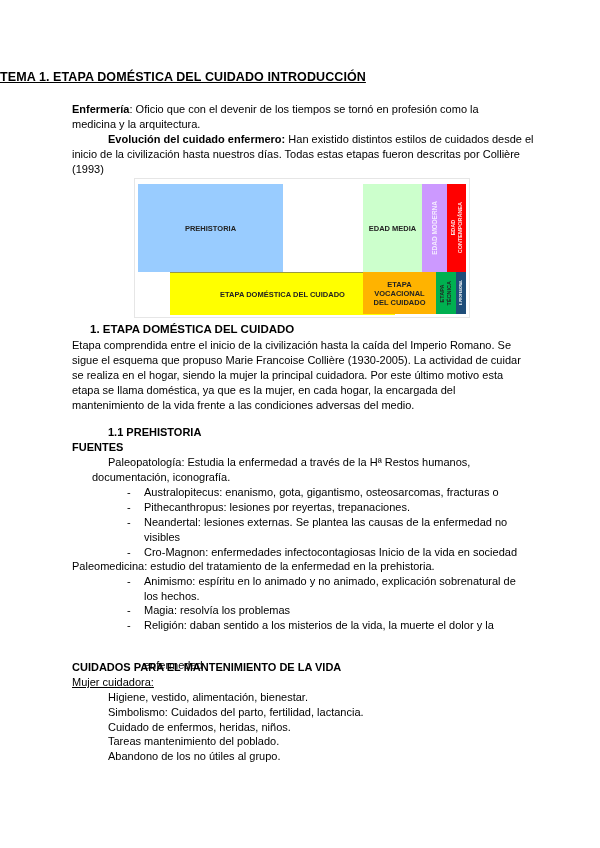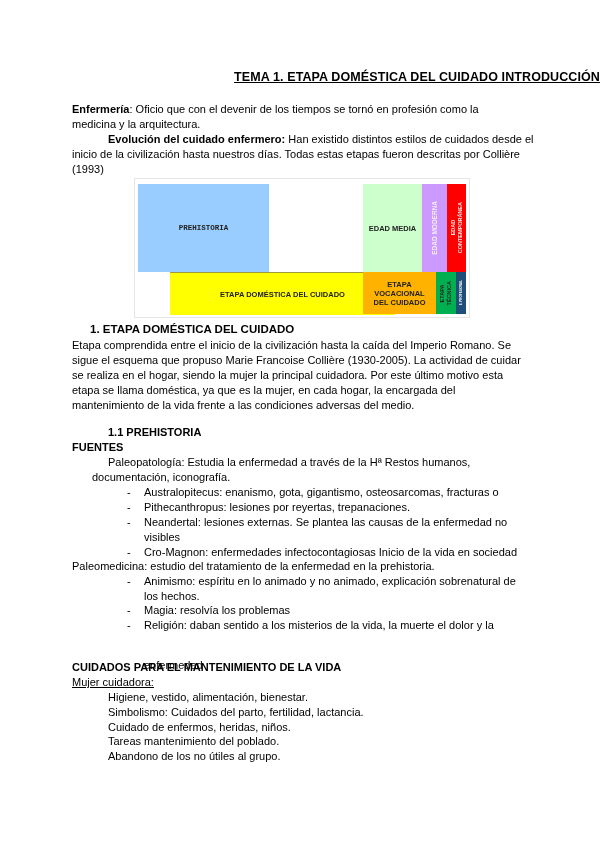--- a/index.html
+++ b/index.html
@@ -1,19 +1,19 @@
 <!DOCTYPE html>
 <html><head>
 <meta charset="utf-8">
 <style>
   html, body { margin:0; padding:0; background:#ffffff; }
   body { width:600px; height:848px; position:relative; overflow:hidden;
          font-family:"Liberation Sans", sans-serif; color:#000; }
   .abs { position:absolute; }
-  .title { left:0; width:600px; top:70px; text-align:right; font-weight:bold;
+  .title { left:0; width:600px; top:70px; text-align:left; font-weight:bold;
            font-size:12.5px; text-decoration:underline; letter-spacing:0.1px; }
   .b { font-weight:bold; }
   .u { text-decoration:underline; }
   .line { position:absolute; font-size:11px; line-height:15px; white-space:nowrap; }
   .dash { position:absolute; font-size:11px; line-height:15px; }
   
   .diagram { left:134px; top:178px; width:334px; height:138px; border:1px solid #e6e6e6; background:#fff; }
   .cell { position:absolute; display:flex; align-items:center; justify-content:center;
           text-align:center; font-weight:bold; font-size:7.5px; line-height:9px; color:#222; }
   .vert { writing-mode:vertical-rl; transform:rotate(180deg); }
@@ -24,21 +24,21 @@
 <div class="abs title">TEMA 1. ETAPA DOMÉSTICA DEL CUIDADO INTRODUCCIÓN</div>
 
 <div class="line" style="left:72px; top:102px;"><span class="b">Enfermería</span><span>: Oficio que con el devenir de los tiempos se tornó en profesión como la</span></div>
 <div class="line" style="left:72px; top:117px;">medicina y la arquitectura.</div>
 <div class="line" style="left:72px; top:132px;padding-left:36px;"><span class="b">Evolución del cuidado enfermero:</span><span> Han existido distintos estilos de cuidados desde el</span></div>
 <div class="line" style="left:72px; top:147px;">inicio de la civilización hasta nuestros días. Todas estas etapas fueron descritas por Collière</div>
 <div class="line" style="left:72px; top:162px;">(1993)</div>
 
 <div class="abs diagram">
 
-  <div class="cell" style="left:3px; top:5px; width:131px; height:88px; background:#99ccff;font-family:Liberation Mono, monospace;">
+  <div class="cell" style="left:3px; top:5px; width:145px; height:88px; background:#99ccff;">
     <span>PREHISTORIA</span>
   </div>
   <div class="cell" style="left:228px; top:5px; width:59px; height:88px; background:#ccffcc;">
     <span>EDAD MEDIA</span>
   </div>
   <div class="cell" style="left:287px; top:5px; width:25px; height:88px; background:#cc99ff; color:#f4ecff;">
     <span class="vert" style="font-size:6.5px;">EDAD MODERNA</span>
   </div>
   <div class="cell" style="left:312px; top:5px; width:19px; height:88px; background:#ff0000; color:#ffe0e0;">
     <span class="vert" style="font-size:5.5px; line-height:7px;"><span>EDAD</span><br><span>CONTEMPORÁNEA</span></span>

